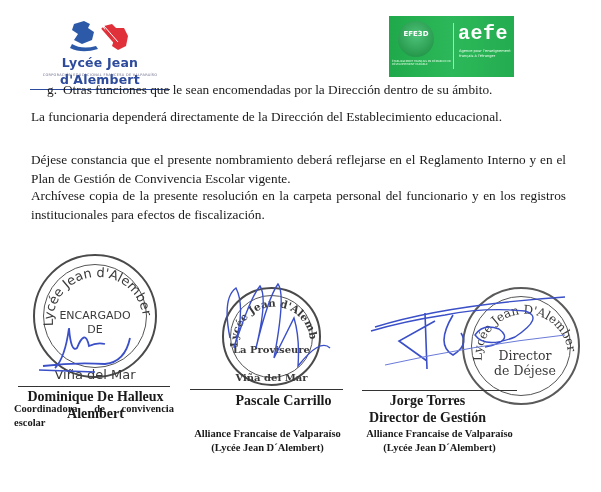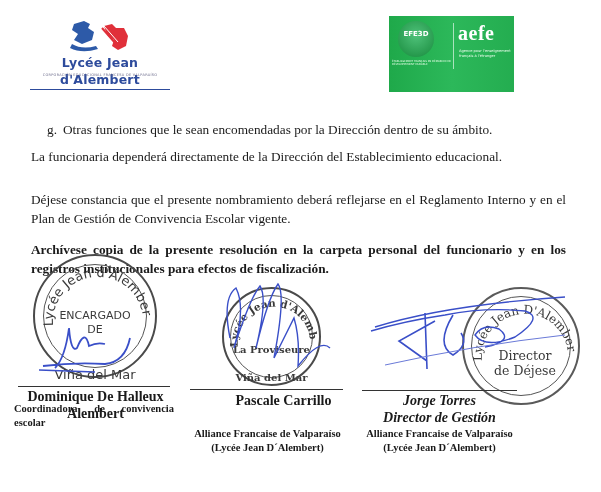--- a/index.html
+++ b/index.html
@@ -8,41 +8,41 @@
   .abs { position: absolute; }
 
   
   .logo-lycee { left: 30px; top: 18px; width: 140px; height: 60px; }
   .logo-lycee .name { position: absolute; left: 0; top: 36px; width: 140px; text-align: center;
       font-family: "DejaVu Sans", sans-serif; font-size: 12.5px; color: #2d4b9c; letter-spacing: 0.2px;
       border-bottom: 1px solid #2d4b9c; padding-bottom: 1px; }
   .logo-lycee .sub { position: absolute; left: 0; top: 55px; width: 140px; text-align: center;
       font-family: "DejaVu Sans", sans-serif; font-size: 3.5px; color: #6a6a8a; letter-spacing: 0.3px; }
 
-  .logo-aefe { left: 389px; top: 16px; width: 125px; height: 76px;
+  .logo-aefe { left: 389px; top: 16px; width: 125px; height: 61px;
       background: linear-gradient(90deg, #1fa94a 0%, #2cb85a 50%, #24ad50 100%); }
   .aefe-badge { position: absolute; left: 9px; top: 5px; width: 36px; height: 36px; border-radius: 50%;
       background: radial-gradient(circle at 50% 40%, #4fc27a, #178a3c); }
   .aefe-badge span { position: absolute; top: 9px; left: 0; width: 36px; text-align: center;
       font-family: "DejaVu Sans", sans-serif; font-weight: bold; font-size: 7px; color: #fff; }
   .aefe-badge-text { position: absolute; left: 3px; top: 44px; width: 60px; font-family: "DejaVu Sans", sans-serif;
       font-size: 2.6px; line-height: 3.4px; color: #e8ffe8; }
   .aefe-divider { position: absolute; left: 64px; top: 7px; width: 1px; height: 46px; background: rgba(255,255,255,0.6); }
-  .aefe-word { position: absolute; left: 69px; top: 6px; font-family: Liberation Serif, serif; font-weight: bold;
+  .aefe-word { position: absolute; left: 69px; top: 6px; font-family: Liberation Mono, monospace; font-weight: bold;
       font-size: 20px; color: #ffffff; letter-spacing: 0.5px; }
   .aefe-sub { position: absolute; left: 70px; top: 33px; width: 54px; font-family: "DejaVu Sans", sans-serif;
       font-size: 3.6px; line-height: 5px; color: #f0fff0; }
 
   
-  .p { position: absolute; font-size: 13.3px; line-height: 19px; color: #1a1a1a; white-space: nowrap; margin-top: 40px; }
+  .p { position: absolute; font-size: 13.3px; line-height: 19px; color: #1a1a1a; white-space: nowrap; }
   .item-g { left: 47px; top: 80px; }
   .item-g .mk { display: inline-block; width: 16px; }
   .p1 { left: 31px; top: 107px; }
   .p2 { left: 31px; top: 150px; }
-  .p3 { left: 31px; top: 200px; font-weight: bold; }
+  .p3 { left: 31px; top: 186px; }
   .justify { white-space: normal; width: 535px; text-align: justify; text-align-last: left; }
 
   
   .sigline { position: absolute; height: 1px; background: #333; }
 
   .name { position: absolute; text-align: center; font-weight: bold; font-size: 14px; line-height: 17px; color: #1a1a1a; }
   .org { position: absolute; text-align: center; font-weight: bold; font-size: 10.5px; line-height: 14px; color: #1a1a1a; }
 
   
   .stamp { position: absolute; border-radius: 50%; border: 2px solid #4a4a4a; }
@@ -145,20 +145,20 @@
 <div class="org" style="left:14px;top:402px;width:160px;text-align:justify;text-align-last:left;">Coordinadora de convivencia escolar</div>
 
 <div class="name" style="left:196px;top:392px;width:175px;">
   <div>Pascale Carrillo</div>
 </div>
 <div class="org" style="left:180px;top:427px;width:175px;">
   <div>Alliance Francaise de Valparaíso</div>
   <div>(Lycée Jean D´Alembert)</div>
 </div>
 
-<div class="name" style="left:352px;top:392px;width:175px;font-style:italic;">
+<div class="name" style="left:340px;top:392px;width:175px;">
   <div>Jorge Torres</div>
   <div>Director de Gestión</div>
 </div>
 <div class="org" style="left:352px;top:427px;width:175px;">
   <div>Alliance Francaise de Valparaíso</div>
   <div>(Lycée Jean D´Alembert)</div>
 </div>
 
 </body></html>

